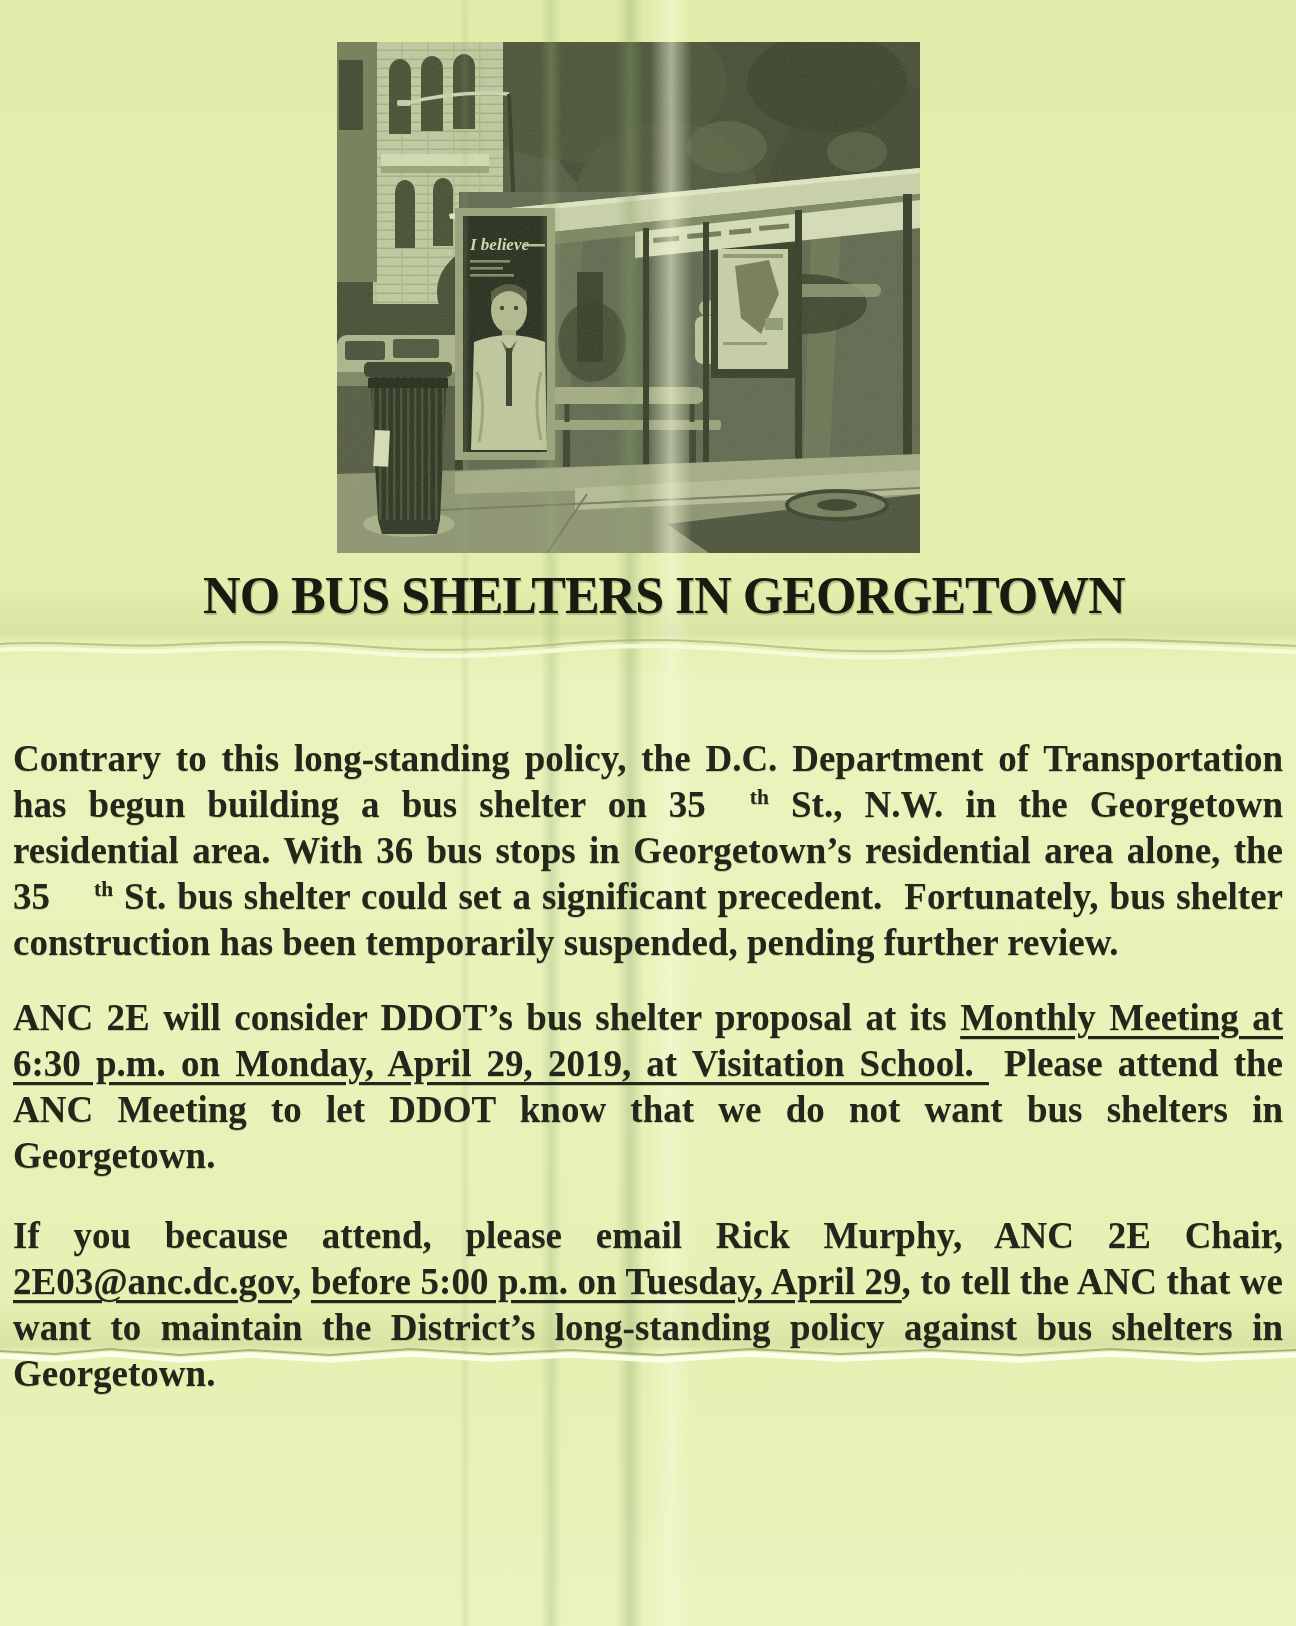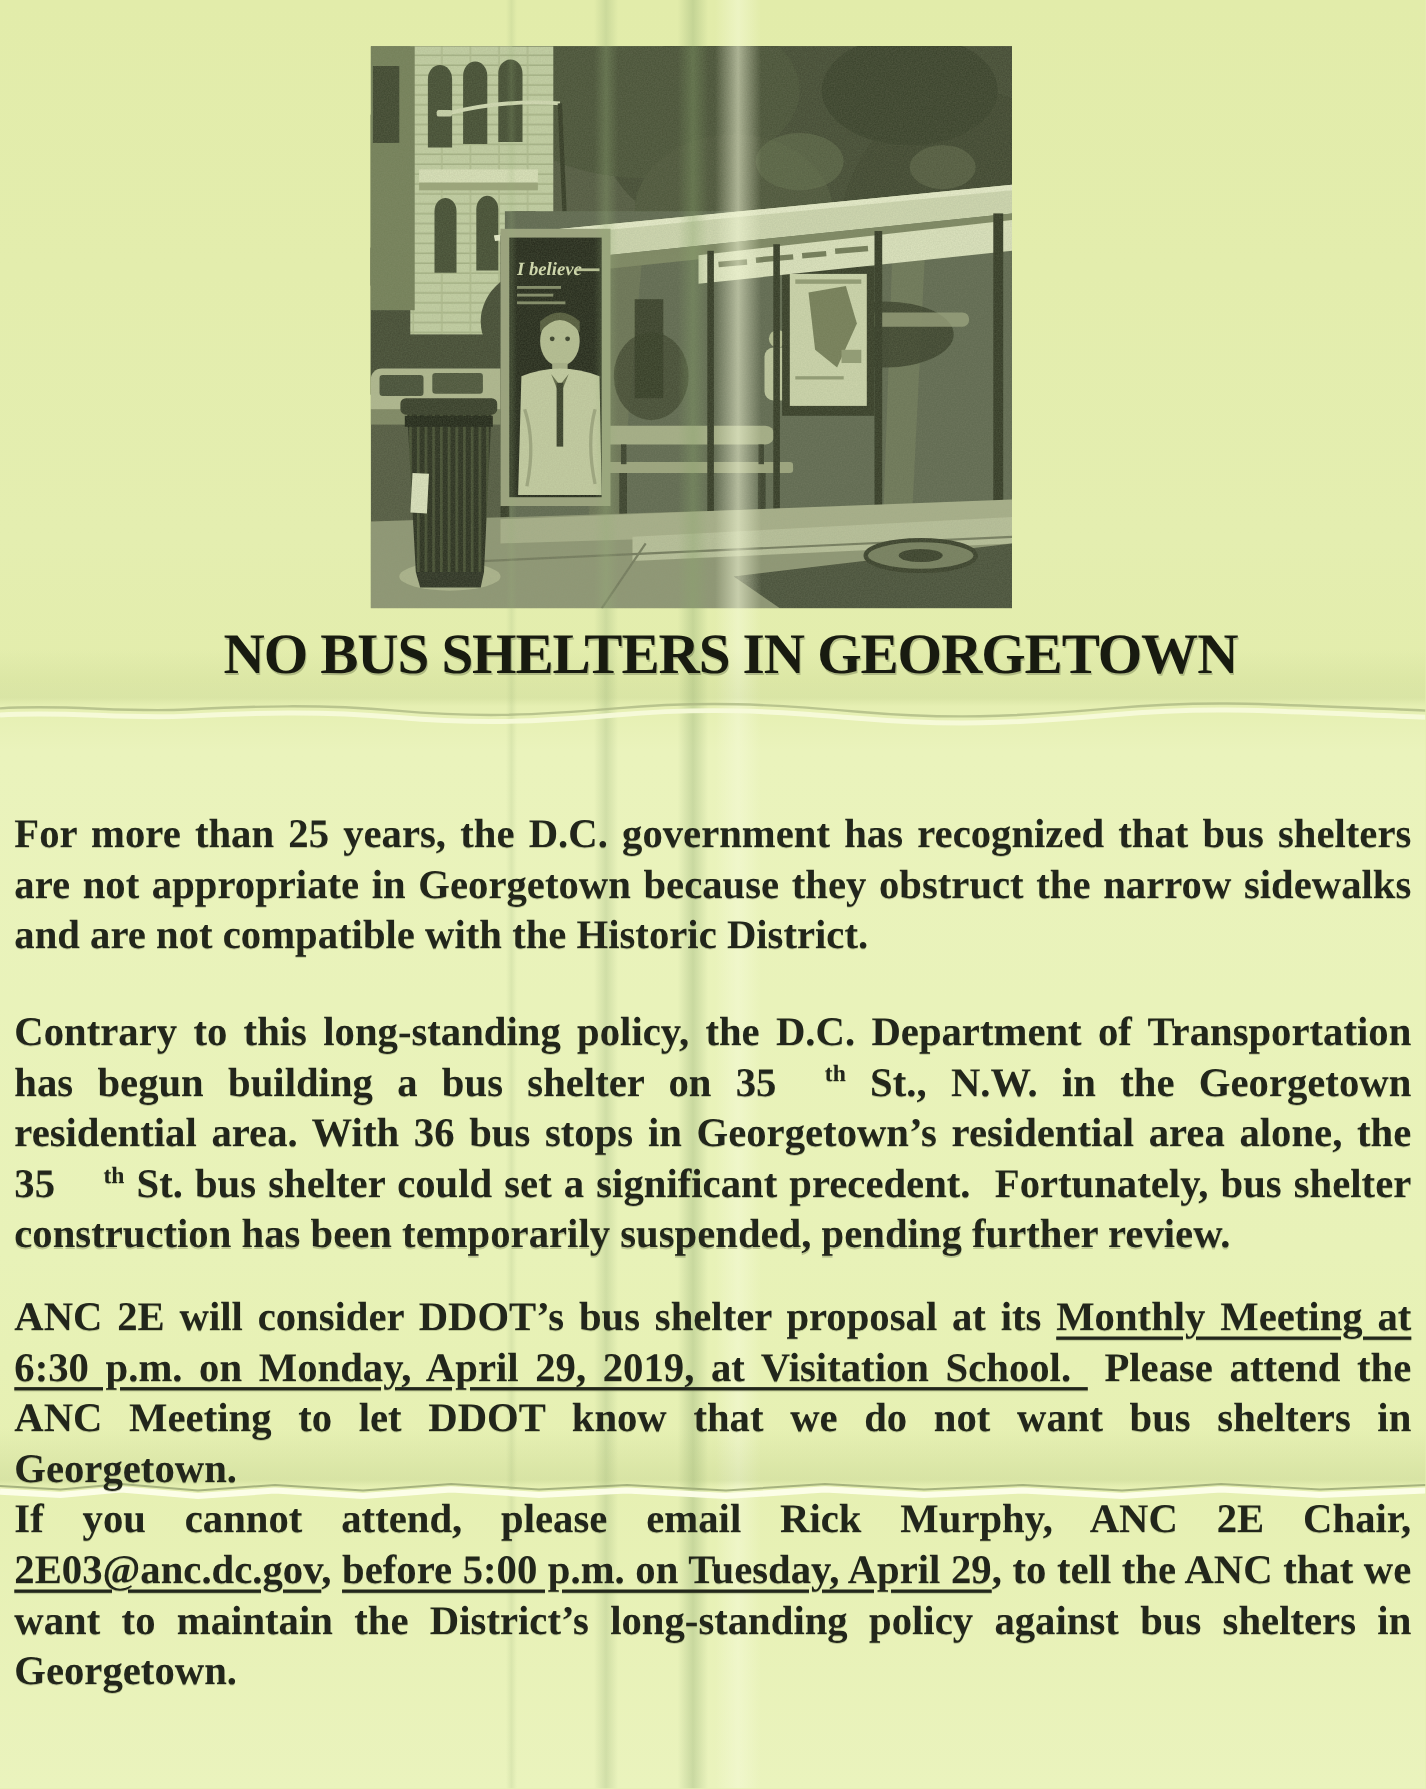--- a/index.html
+++ b/index.html
@@ -41,21 +41,21 @@
   .bodytext{
     position:absolute;left:13px;right:13px;top:736px;z-index:4;
     font-size:37px;font-weight:700;line-height:46px;
     color:#22261b;
     text-align:justify;
     text-shadow:0 1px 0 rgba(80,90,50,.28);
   }
   .para{margin:0;}
   .p1{margin-bottom:42px;}
   .p2{margin-bottom:29px;}
-  .p3{}
+  .p3{margin-bottom:34px;}
   .para .u{text-decoration:underline;text-decoration-thickness:3px;text-underline-offset:6px;}
   .para .sup{vertical-align:super;font-size:.58em;line-height:0;margin-left:44px;}
 </style>
 </head>
 <body>
 
 <div class="paper"></div>
 
 <figure class="photo">
   <svg viewBox="0 0 583 511" preserveAspectRatio="none">
@@ -229,17 +229,16 @@
   <path d="M0,22 C60,18 110,26 170,23 S290,18 360,24 S480,29 560,22 S700,18 780,25 S920,30 1010,22 S1150,18 1296,24" fill="none" stroke="#f7fbdb" stroke-width="4.5" opacity=".9"></path>
 </svg>
 <svg class="crease c2" viewBox="0 0 1296 36">
   <path d="M0,15 L55,18 L110,13 L180,19 L250,14 L330,19 L410,13 L490,18 L570,14 L660,19 L750,13 L840,18 L930,14 L1020,19 L1110,13 L1200,18 L1296,14" fill="none" stroke="#96a472" stroke-width="1.8" opacity=".8"></path>
   <path d="M0,20 L55,23 L110,18 L180,24 L250,19 L330,24 L410,18 L490,23 L570,19 L660,24 L750,18 L840,23 L930,19 L1020,24 L1110,18 L1200,23 L1296,19" fill="none" stroke="#fdfeea" stroke-width="5.5" opacity=".95"></path>
 </svg>
 
 <h1 class="headline">NO BUS SHELTERS IN GEORGETOWN</h1>
 
 <main class="bodytext">
-  <p class="para p1"><span>For more than 25 years, the D.C. government has recognized that bus shelters are not appropriate in Georgetown because they obstruct the narrow sidewalks and are not compatible with the Historic District.</span></p>
   <p class="para p2"><span>Contrary to this long-standing policy, the D.C. Department of Transportation has begun building a bus shelter on 35</span><span class="sup">th</span><span> St., N.W. in the Georgetown residential area. With 36 bus stops in Georgetown’s residential area alone, the 35</span><span class="sup">th</span><span> St. bus shelter could set a significant precedent.&nbsp; Fortunately, bus shelter construction has been temporarily suspended, pending further review.</span></p>
   <p class="para p3"><span>ANC 2E will consider DDOT’s bus shelter proposal at its </span><span class="u">Monthly Meeting at 6:30 p.m. on Monday, April 29, 2019, at Visitation School. </span><span>&nbsp;Please attend the ANC Meeting to let DDOT know that we do not want bus shelters in Georgetown.</span></p>
-  <p class="para p4"><span>If you cannot attend, please email Rick Murphy, ANC 2E Chair, </span><span class="u">2E03@anc.dc.gov</span><span>, </span><span class="u">before 5:00 p.m. on Tuesday, April 29</span><span>, to tell the ANC that we want to maintain the District’s long-standing policy against bus shelters in Georgetown.</span></p>
+  <p class="para p4"><span>If you because attend, please email Rick Murphy, ANC 2E Chair, </span><span class="u">2E03@anc.dc.gov</span><span>, </span><span class="u">before 5:00 p.m. on Tuesday, April 29</span><span>, to tell the ANC that we want to maintain the District’s long-standing policy against bus shelters in Georgetown.</span></p>
 </main>
 
 </body></html>

